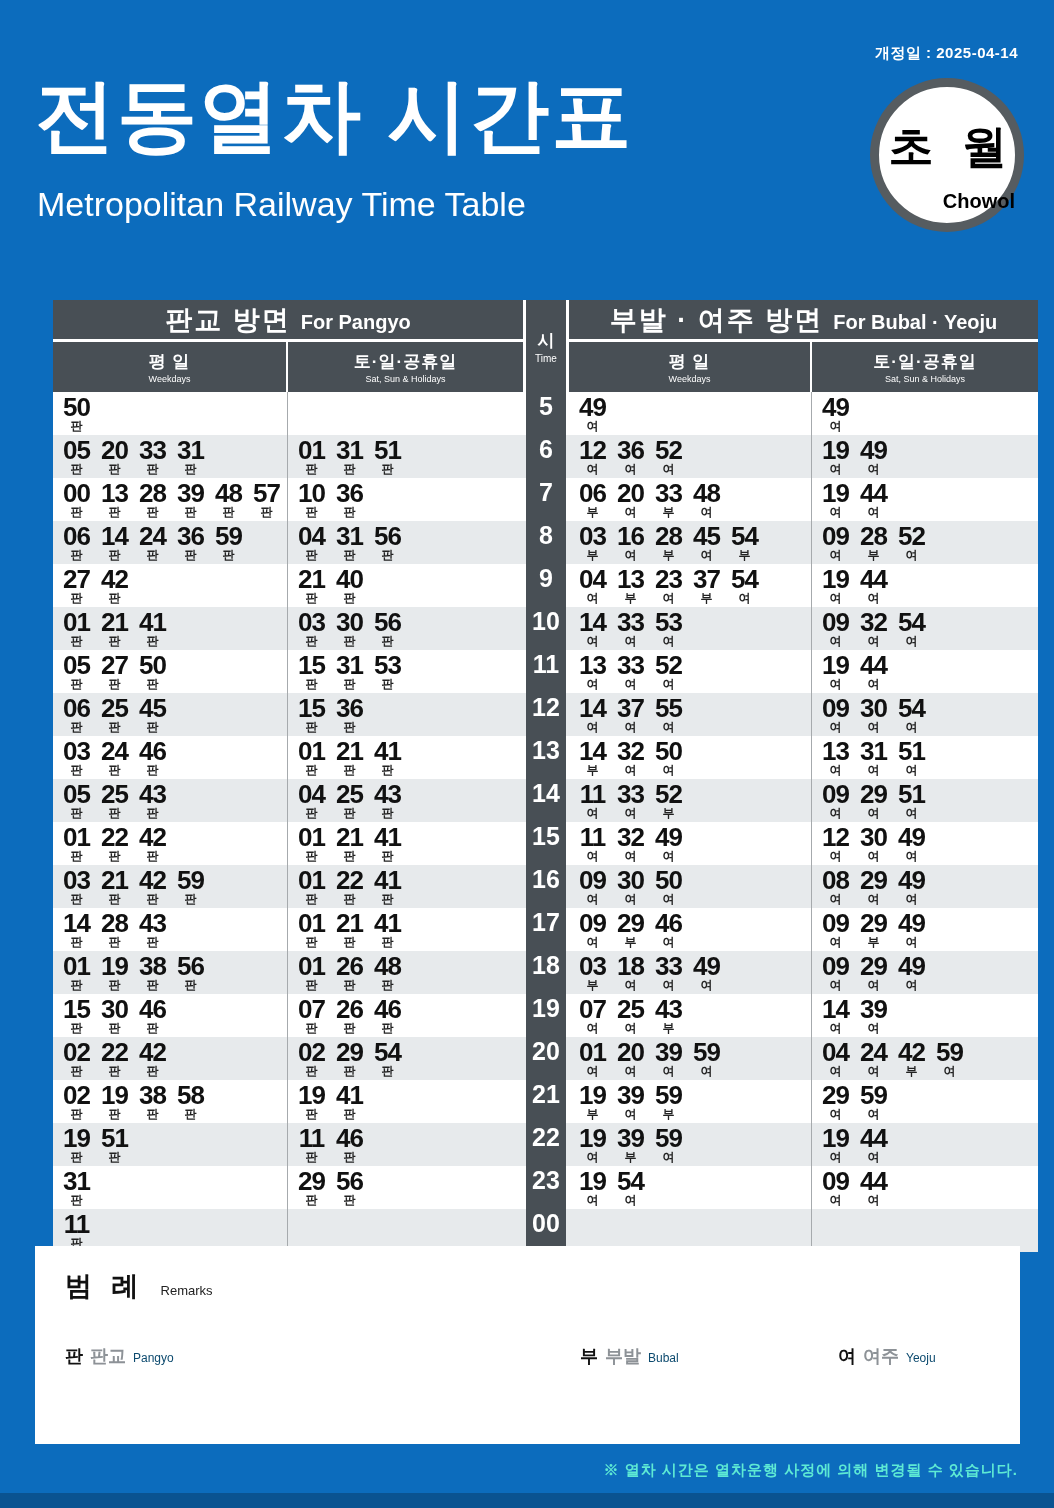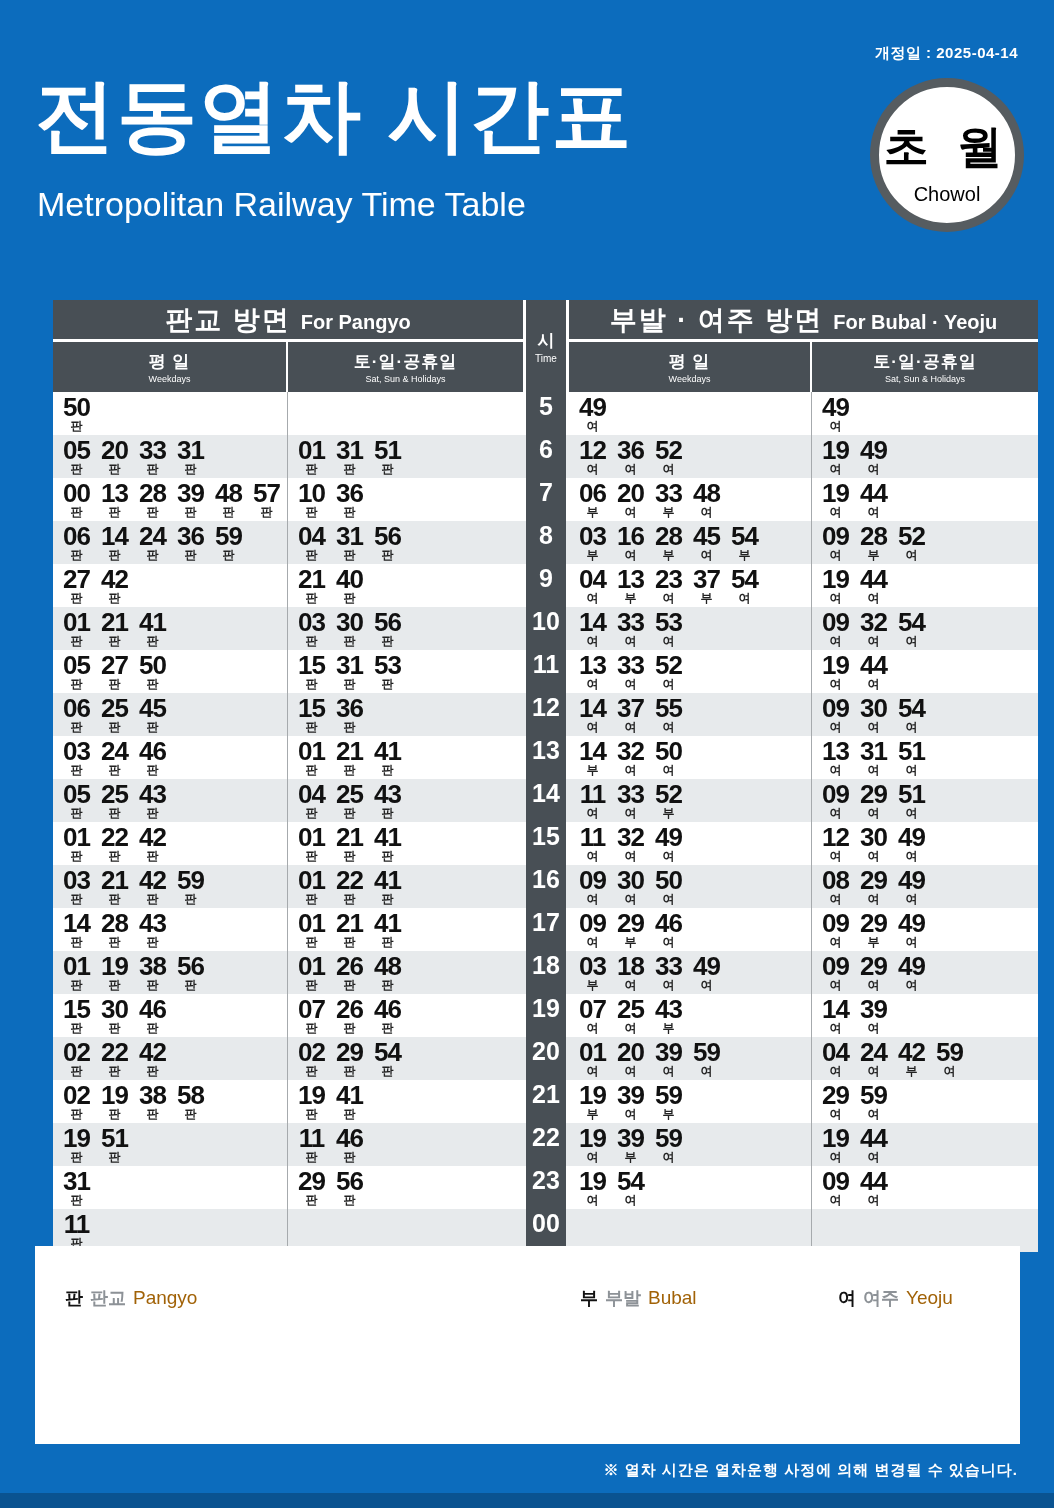--- a/index.html
+++ b/index.html
@@ -5,23 +5,23 @@
   * { box-sizing: border-box; margin: 0; padding: 0; }
   html, body { background: #0c6cbd; }
   body { font-family: "Liberation Sans", sans-serif; }
   .page { position: relative; width: 1054px; height: 1508px; background: var(--page-blue, #0c6cbd); overflow: hidden; margin: 0 auto; }
 
   .rev { position: absolute; top: 44px; right: 36px; color: #fff; font-size: 15px; font-weight: bold; letter-spacing: 0.5px; }
 
   .title-kr { position: absolute; left: 35px; top: 72px; color: #fff; font-size: 80px; font-weight: bold; letter-spacing: 2px; line-height: 1.1; }
   .title-en { position: absolute; left: 37px; top: 185px; color: #fff; font-size: 34px; font-weight: normal; text-align: right; }
 
-  .badge { position: absolute; right: 30px; top: 78px; width: 154px; height: 154px; background: #fff; border: 9px solid var(--badge-ring, #565c60); border-radius: 50%; text-align: center; color: #000; }
+  .badge { position: absolute; right: 30px; top: 78px; width: 154px; height: 154px; background: #fff; border: 9px solid var(--badge-ring, #565c60); border-radius: 50%; text-align: right; color: #000; }
   .badge-kr { font-size: 45px; font-weight: bold; margin-top: 30px; letter-spacing: 8px; white-space: nowrap; }
-  .badge-en { font-size: 20px; font-weight: normal; margin-top: 6px; }
+  .badge-en { font-size: 20px; font-weight: bold; margin-top: 13px; }
 
   .tt { position: absolute; left: 53px; top: 300px; width: 985px; border-collapse: separate; border-spacing: 0; table-layout: fixed; background: #fff; }
   .tt th { background: var(--header-gray, #484f55); color: #fff; font-weight: bold; vertical-align: middle; }
   .h-dir { height: 42px; font-size: 27px; border-bottom: 3px solid #fff; }
   .h-dir .en { font-size: 20px; font-weight: bold; margin-left: 10px; letter-spacing: 0; }
   .h-dir .kr { letter-spacing: 2px; }
   .h-time { width: 46px; border-left: 3px solid #fff; border-right: 3px solid #fff; padding: 0; }
   .h-time .kr { display: block; font-size: 17px; }
   .h-time .en { display: block; font-size: 10px; font-weight: normal; margin-top: 1px; }
   .h-day { height: 50px; font-size: 17px; letter-spacing: 1px; }
@@ -39,23 +39,23 @@
   .entry i { display: block; font-style: normal; font-size: 12px; font-weight: bold; line-height: 13px; color: #222; }
 
   .legend { position: absolute; left: 35px; top: 1246px; width: 985px; height: 198px; background: #fff; }
   .legend-title { padding: 22px 0 0 30px; }
   .legend-title .kr { font-size: 27px; font-weight: bold; color: #111; letter-spacing: 6px; }
   .legend-title .en { font-size: 13px; color: #222; margin-left: 16px; }
   .legend-items { display: grid; grid-template-columns: 515px 258px auto; padding-left: 30px; margin-top: 40px; }
   .legend-item { white-space: nowrap; }
   .legend-item .mark { font-size: 18px; font-weight: bold; color: #111; }
   .legend-item .kr { font-size: 18px; font-weight: bold; color: #8d9297; margin-left: 7px; }
-  .legend-item .en { font-size: 19px; color: #a16207; margin-left: 7px; }
-
-  .footer-note { position: absolute; right: 36px; top: 1461px; color: #ffffff; font-size: 15px; font-weight: bold; letter-spacing: 1px; }
+  .legend-item .en { font-size: 12px; color: #0c4a6e; margin-left: 7px; }
+
+  .footer-note { position: absolute; right: 36px; top: 1461px; color: #5eead4; font-size: 15px; font-weight: bold; letter-spacing: 1px; }
   .bottom-bar { position: absolute; left: 0; bottom: 0; width: 100%; height: 15px; background: var(--bottom-blue, #0a5391); }
 </style>
 </head>
 <body>
 
 <div class="page">
 
   <div class="rev">개정일 : 2025-04-14</div>
 
   <div class="title-kr">전동열차 시간표</div>
@@ -244,20 +244,23 @@
           <td class="min-cell c1"><span class="entry"><b>11</b><i>판</i></span></td>
           <td class="min-cell c2"></td>
           <td class="time-cell">00</td>
           <td class="min-cell c4"></td>
           <td class="min-cell c5"></td>
         </tr>
       </tbody>
   </table>
 
   <div class="legend">
+    <div class="legend-title">
+      <span class="kr">범 례</span><span class="en">Remarks</span>
+    </div>
     <div class="legend-items">
       <div class="legend-item">
         <span class="mark">판</span><span class="kr">판교</span><span class="en">Pangyo</span>
       </div>
       <div class="legend-item">
         <span class="mark">부</span><span class="kr">부발</span><span class="en">Bubal</span>
       </div>
       <div class="legend-item">
         <span class="mark">여</span><span class="kr">여주</span><span class="en">Yeoju</span>
       </div>

